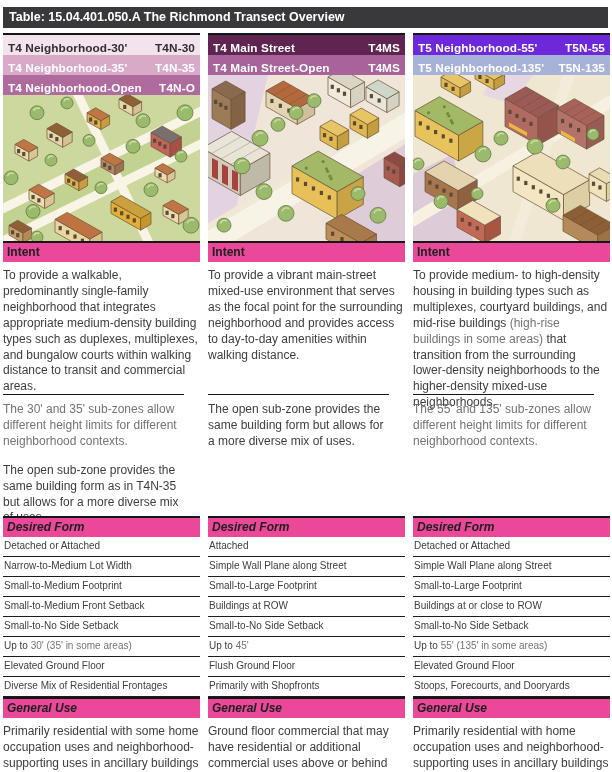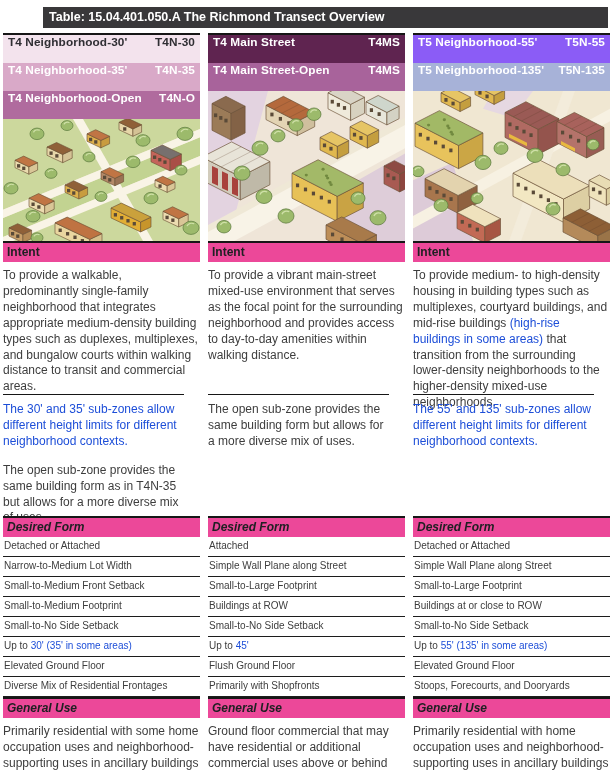--- a/index.html
+++ b/index.html
@@ -1,33 +1,33 @@
 <!DOCTYPE html>
 <html><head>
 <meta charset="utf-8">
 <style>
   html,body{margin:0;padding:0;background:#fff;}
   body{font-family:"Liberation Sans",sans-serif;-webkit-font-smoothing:antialiased;}
   .page{width:612px;height:772px;overflow:hidden;background:#fff;box-sizing:border-box;padding:7px 4px 0 3px;}
-  .title-bar{height:21px;background:#39383a;color:#fff;font-weight:bold;font-size:12.5px;line-height:21px;padding:0 6px;margin-bottom:5px;margin-left:40px;}
+  .title-bar{height:21px;background:#39383a;color:#fff;font-weight:bold;font-size:12.5px;line-height:21px;padding:0 6px;margin-bottom:5px;}
   .cols{display:flex;gap:8px;}
   .col{width:197px;flex:none;}
   .col-top{height:210px;display:flex;flex-direction:column;}
   .headers{border-top:2.5px solid #161616;}
-  .hrow{height:28px;display:flex;justify-content:space-between;align-items:flex-start;padding:0 5px;font-weight:bold;font-size:11.8px;letter-spacing:.1px;}
+  .hrow{height:20px;display:flex;justify-content:space-between;align-items:flex-end;padding:0 5px;font-weight:bold;font-size:11.8px;letter-spacing:.1px;}
   .illus{flex:1;border-bottom:2.5px solid #161616;overflow:hidden;background:#f0e8d2;}
   .illus svg{width:100%;height:100%;display:block;}
   .bar{height:19px;background:#ec4899;color:#202023;font-weight:bold;font-size:12px;line-height:19px;padding:0 4px;}
   .topline{border-top:2.5px solid #161616;font-style:italic;}
   .intent-body{height:254px;position:relative;font-size:12px;line-height:15.9px;color:#3d3d3d;overflow:hidden;}
   .intent-main{margin:6px 0 0 0;}
   .subzone{position:absolute;top:132px;left:0;right:16px;border-top:1.5px solid #161616;}
   .subzone p{margin:7px 0 0 0;}
   .subzone p + p{margin-top:13px;}
-  .blue{color:#1d4ed8;}
+  .blue{color:#737373;}
   .dark{color:#3d3d3d;}
   .df-item{height:20px;box-sizing:border-box;border-bottom:1.2px solid #1c1c1c;font-size:10px;line-height:18.5px;color:#232323;padding-left:1px;white-space:nowrap;overflow:hidden;}
   .gu-text{margin:5px 0 0 0;font-size:12px;line-height:16.2px;color:#3d3d3d;}
 </style>
 </head>
 <body>
 
 <div class="page">
   <div class="title-bar">Table: 15.04.401.050.A The Richmond Transect Overview</div>
   <div class="cols">
@@ -160,22 +160,22 @@
       <p class="intent-main"><span class="dark">To provide a walkable, predominantly single-family neighborhood that integrates appropriate medium-density building types such as duplexes, multiplexes, and bungalow courts within walking distance to transit and commercial areas.</span></p>
       <div class="subzone">
             <p class="blue">The 30' and 35' sub-zones allow different height limits for different neighborhood contexts.</p>
             <p class="dark">The open sub-zone provides the same building form as in T4N-35 but allows for a more diverse mix of uses.</p>
           </div>
     </div>
     <div class="bar topline">Desired Form</div>
     <div class="df-list">
           <div class="df-item"><span class="dark">Detached or Attached</span></div>
           <div class="df-item"><span class="dark">Narrow-to-Medium Lot Width</span></div>
+          <div class="df-item"><span class="dark">Small-to-Medium Footprint</span></div>
           <div class="df-item"><span class="dark">Small-to-Medium Front Setback</span></div>
-          <div class="df-item"><span class="dark">Small-to-Medium Footprint</span></div>
           <div class="df-item"><span class="dark">Small-to-No Side Setback</span></div>
           <div class="df-item"><span class="dark">Up to </span><span class="blue">30' (35' in some areas)</span></div>
           <div class="df-item"><span class="dark">Elevated Ground Floor</span></div>
           <div class="df-item"><span class="dark">Diverse Mix of Residential Frontages</span></div>
         </div>
     <div class="bar topline">General Use</div>
     <p class="gu-text">Primarily residential with some home occupation uses and neighborhood-supporting uses in ancillary buildings</p>
   </div>
 
   <div class="col">
@@ -308,21 +308,21 @@
           <div class="df-item"><span class="dark">Flush Ground Floor</span></div>
           <div class="df-item"><span class="dark">Primarily with Shopfronts</span></div>
         </div>
     <div class="bar topline">General Use</div>
     <p class="gu-text">Ground floor commercial that may have residential or additional commercial uses above or behind</p>
   </div>
 
   <div class="col">
     <div class="col-top">
       <div class="headers">
-            <div class="hrow" style="background: #8b5cf6; color: rgb(255, 255, 255);">
+            <div class="hrow" style="background: #6d28d9; color: rgb(255, 255, 255);">
               <span>T5 Neighborhood-55'</span>
               <span>T5N-55</span>
             </div>
             <div class="hrow" style="background: rgb(167, 178, 216); color: rgb(255, 255, 255);">
               <span>T5 Neighborhood-135'</span>
               <span>T5N-135</span>
             </div>
           </div>
       <div class="illus">
             <svg preserveAspectRatio="none" viewBox="0 0 197 168">

